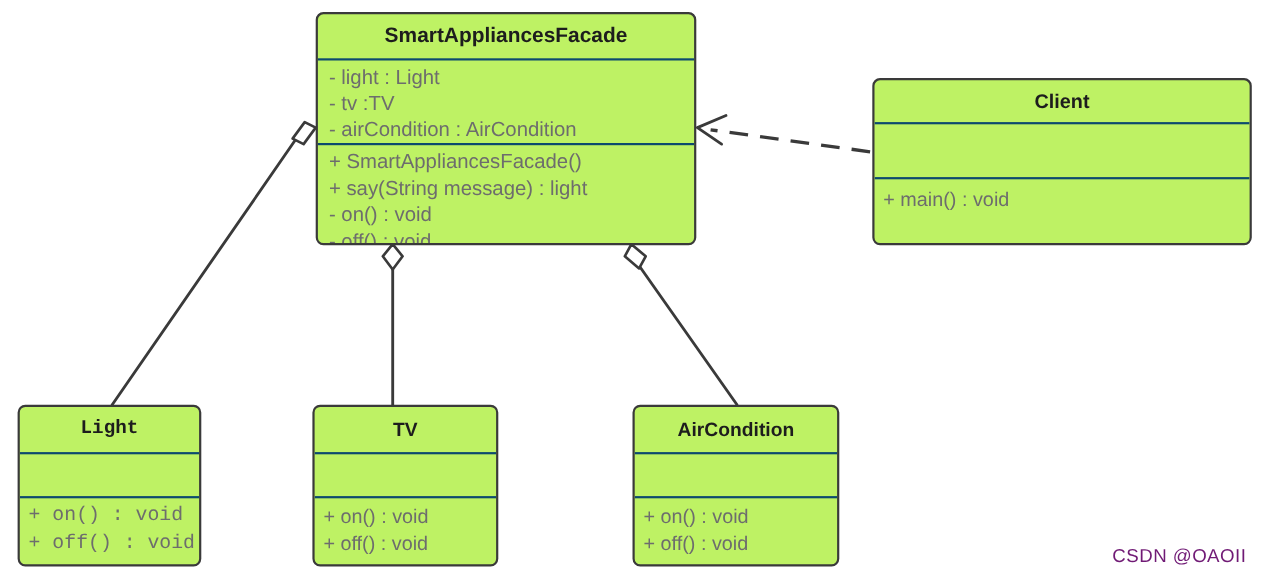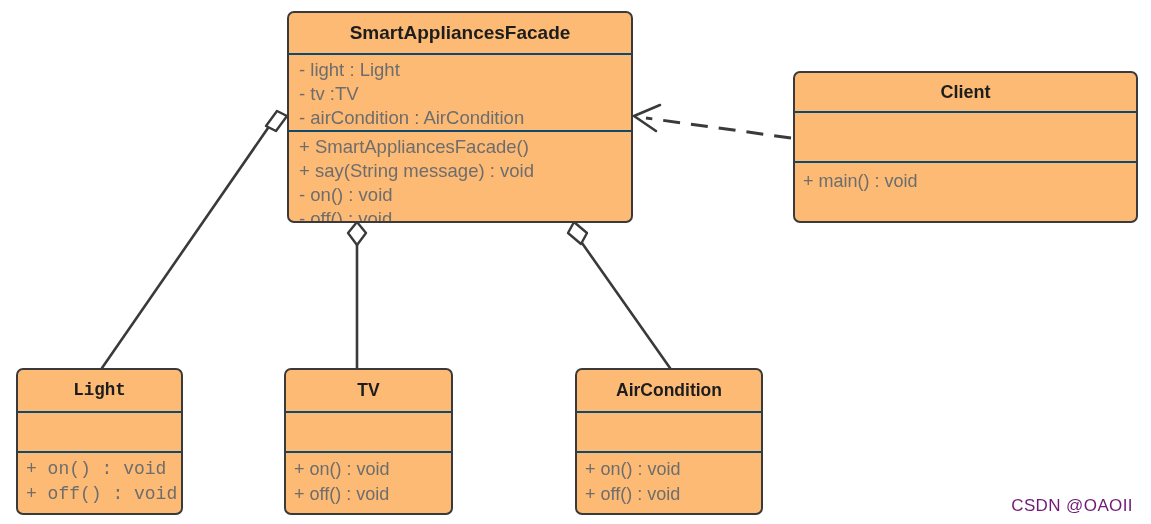--- a/index.html
+++ b/index.html
@@ -30,21 +30,21 @@
     top: 0;
     width: 1151px;
     height: 524px;
     z-index: 1;
   }
 
   
   .uml-class {
     position: absolute;
     box-sizing: border-box;
-    background: #fdba74;
+    background: #bef264;
     border: 2px solid #3a3a3a;
     border-radius: 7px;
     z-index: 2;
     overflow: hidden;
   }
   .class-name {
     text-align: center;
     font-weight: bold;
     color: #1d1d1d;
     box-sizing: border-box;
@@ -187,21 +187,21 @@
 
   <div class="uml-class" id="class-facade">
     <div class="class-name">SmartAppliancesFacade</div>
     <div class="compartment attrs">
       <div class="member">- light : Light</div>
       <div class="member">- tv :TV</div>
       <div class="member">- airCondition : AirCondition</div>
     </div>
     <div class="compartment ops">
       <div class="member">+ SmartAppliancesFacade()</div>
-      <div class="member">+ say(String message) : void</div>
+      <div class="member">+ say(String message) : light</div>
       <div class="member">- on() : void</div>
       <div class="member">- off() : void</div>
     </div>
   </div>
 
   <div class="uml-class" id="class-client">
     <div class="class-name">Client</div>
     <div class="compartment attrs empty"></div>
     <div class="compartment ops">
       <div class="member">+ main() : void</div>

